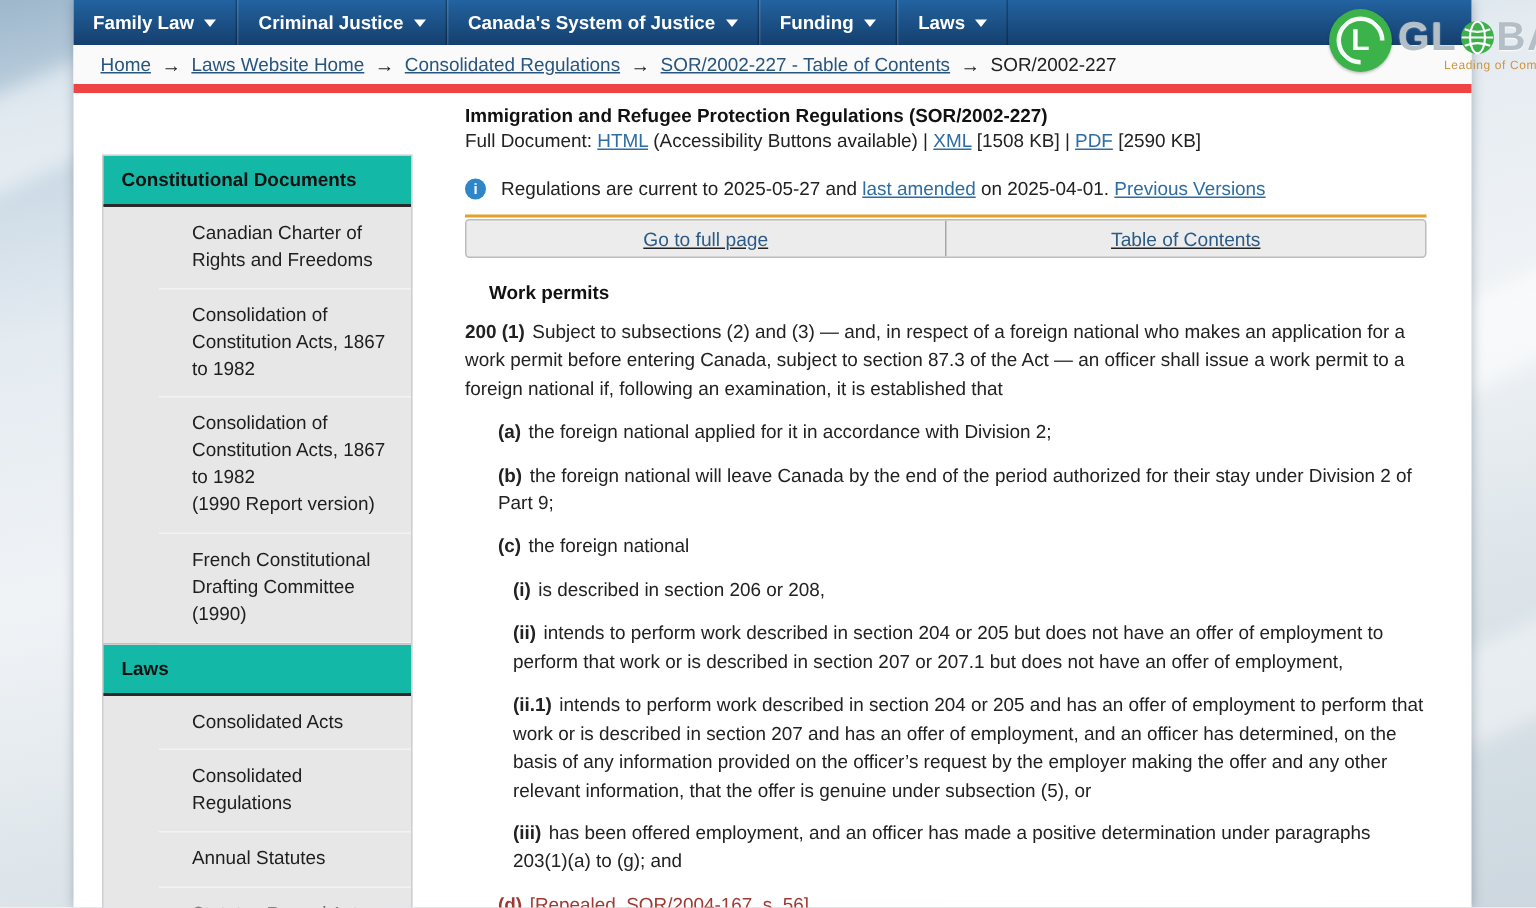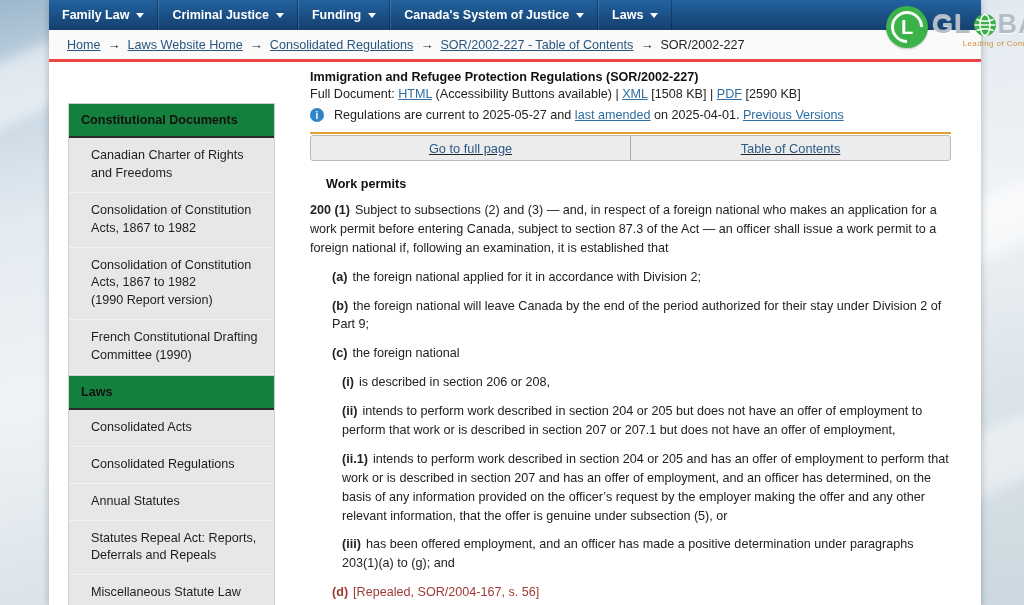--- a/index.html
+++ b/index.html
@@ -32,51 +32,51 @@
   .nav-item:first-child { border-left:none; }
   .chev {
     width:0; height:0; margin-left:7px;
     border-left:4px solid transparent; border-right:4px solid transparent;
     border-top:5px solid #ffffff;
   }
 
   
   .breadcrumb {
     height:32px; display:flex; align-items:center; gap:7px;
-    padding:0 18px; background:#fafafa; border-bottom:3px solid #ef4444;
+    padding:0 18px; background:#fafafa; border-bottom:6px solid #ef4444;
     font-size:12.6px; white-space:nowrap;
   }
   .crumb-link { color:#29567f; text-decoration:underline; cursor:pointer; }
   .crumb-sep { color:#222; font-weight:bold; font-size:13px; }
   .crumb-current { color:#222; }
 
   
   .content-row { display:flex; align-items:flex-start; }
 
   
   .sidebar {
     width:207px; margin:41px 0 0 19px; flex:none;
     border:1px solid #cfcfcf; background:#e7e7e7; font-size:12.6px;
   }
   .sb-header {
-    background:#15803d; color:#111; font-weight:bold;
+    background:#14b8a6; color:#111; font-weight:bold;
     padding:9px 12px; border-bottom:2px solid #2a2a2a;
   }
   .sb-header.second { border-top:1px solid #cfcfcf; }
   .sb-item {
     padding:9px 12px 9px 22px; color:#1e1e1e; line-height:1.42;
-    border-bottom:1px solid #f3f3f3; cursor:pointer; white-space:pre-line;
+    border-bottom:1px solid #f3f3f3; cursor:pointer; white-space:pre-line;margin-left:37px;
   }
 
   
   .main { flex:1; min-width:0; padding:8px 30px 0 35px; color:#222; }
   .doc-title { font-size:12.6px; font-weight:bold; color:#111; }
   .full-doc { font-size:12.6px; margin-top:3px; }
   .doc-link { color:#2d6da3; text-decoration:underline; cursor:pointer; }
-  .info-line { margin-top:7px; font-size:12.6px; display:flex; align-items:center; }
+  .info-line { margin-top:18px; font-size:12.6px; display:flex; align-items:center; }
   .info-icon {
     flex:none; width:14px; height:14px; border-radius:50%;
     background:#2e85c8; color:#fff; font-weight:bold; font-size:10px;
     display:flex; align-items:center; justify-content:center; margin-right:10px;
   }
   .info-icon::before { content:'i'; }
 
   .btnwrap { margin-top:10px; border-top:2px solid #e4a129; padding-top:1px; }
   .btnbar {
     display:flex; height:26px; background:#ececec;
@@ -132,25 +132,25 @@
   <div class="topnav">
     <div class="nav-item">
       <span>Family Law</span>
       <span class="chev"></span>
     </div>
     <div class="nav-item">
       <span>Criminal Justice</span>
       <span class="chev"></span>
     </div>
     <div class="nav-item">
+      <span>Canada's System of Justice</span>
+      <span class="chev"></span>
+    </div>
+    <div class="nav-item">
       <span>Funding</span>
-      <span class="chev"></span>
-    </div>
-    <div class="nav-item">
-      <span>Canada's System of Justice</span>
       <span class="chev"></span>
     </div>
     <div class="nav-item">
       <span>Laws</span>
       <span class="chev"></span>
     </div>
   </div>
 
   <div class="breadcrumb">
     <span class="crumb-link">Home</span>

